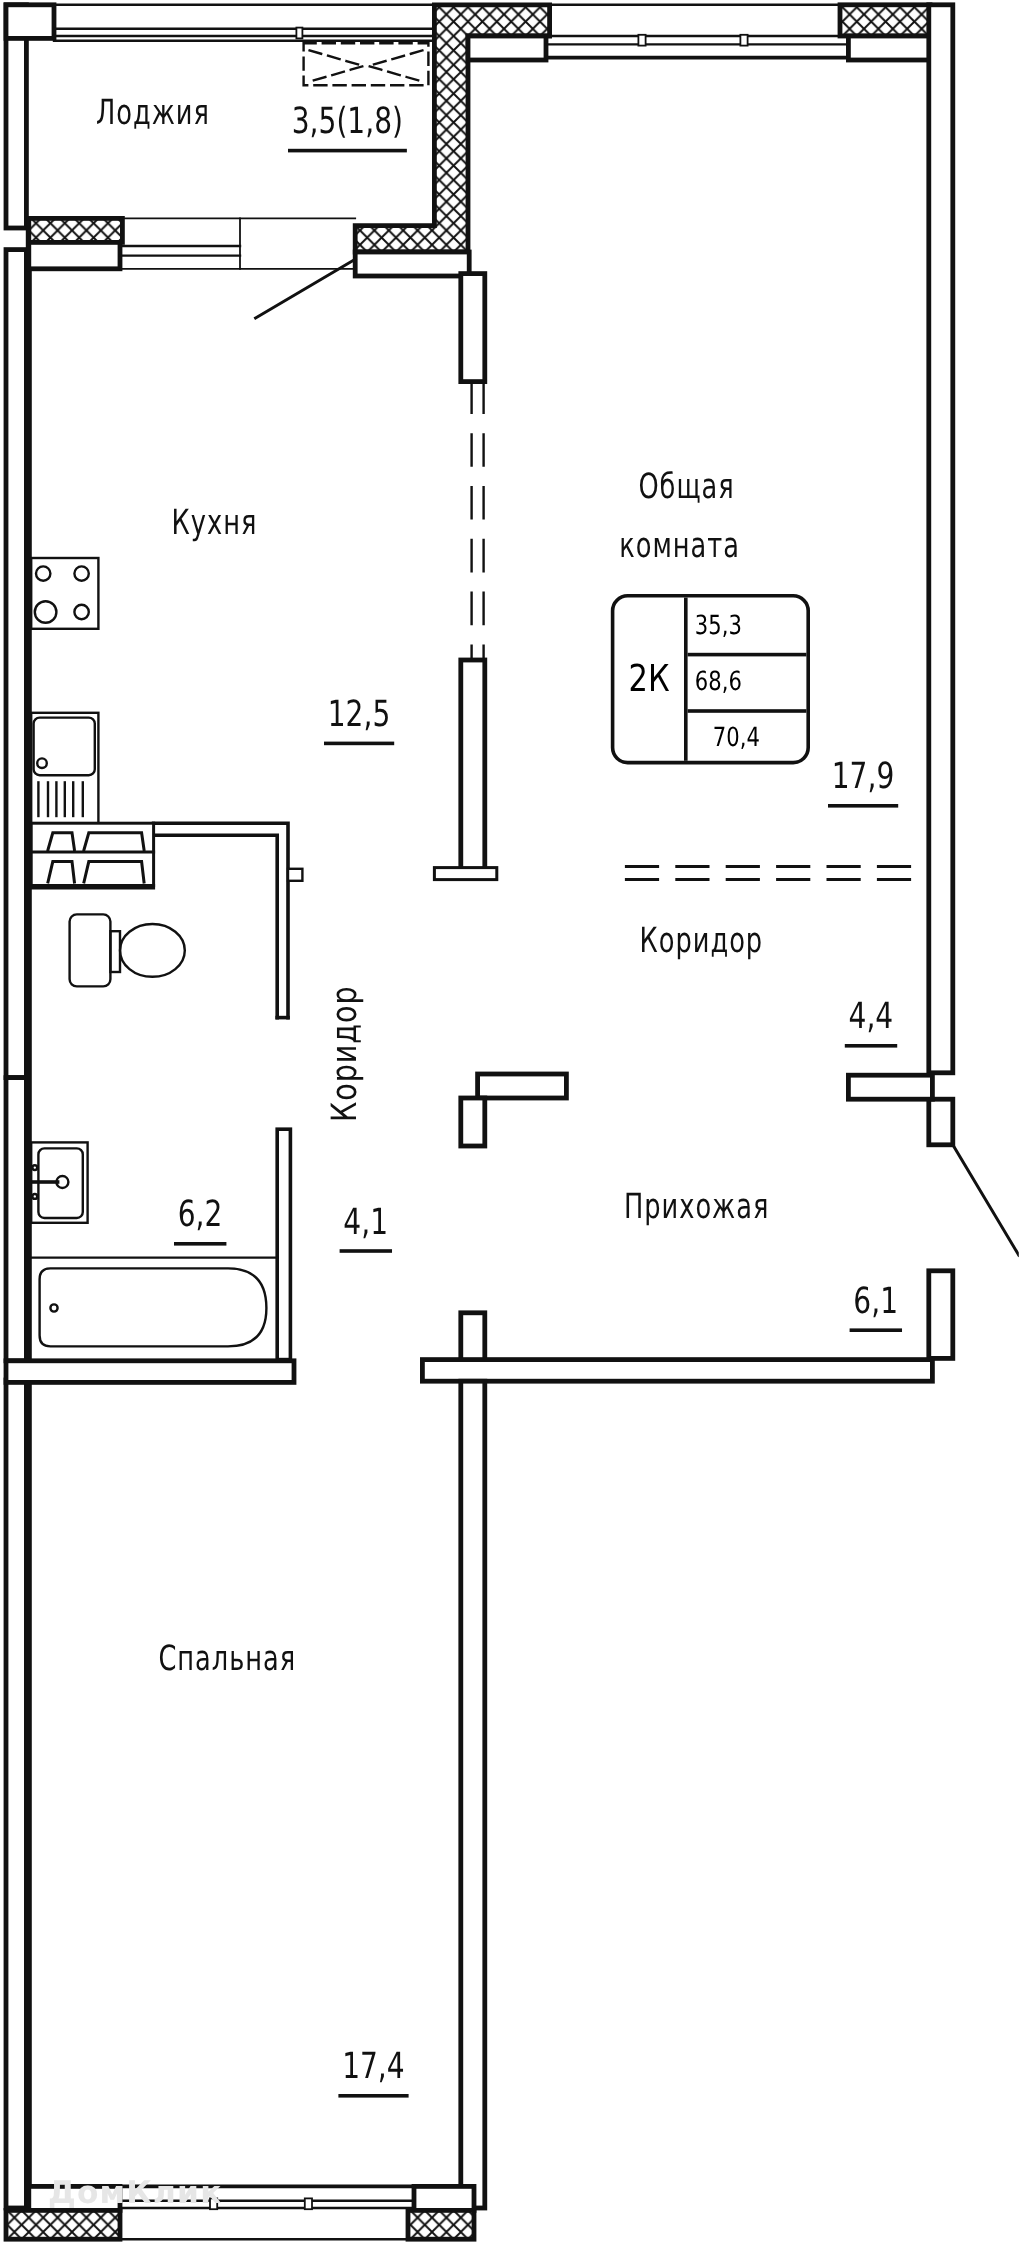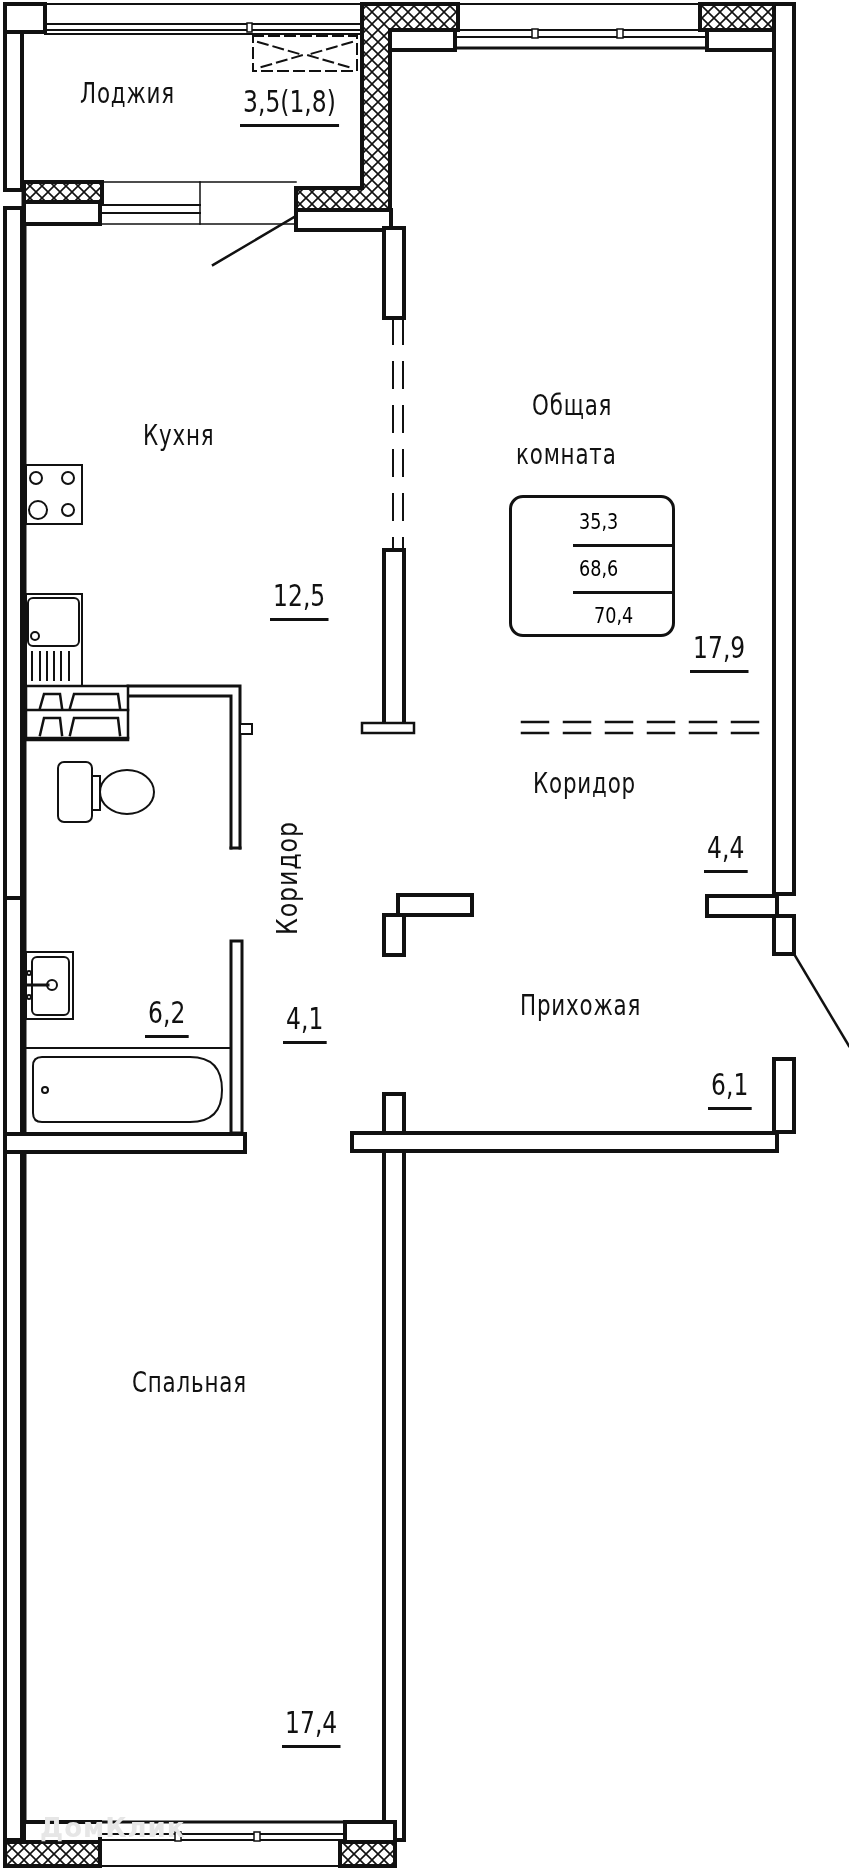--- a/index.html
+++ b/index.html
@@ -178,20 +178,23 @@
 <div class="area" style="left:240px;top:84px;">3,5(1,8)</div>
 
 <div class="lbl" style="left:143px;top:418px;">Кухня</div>
 <div class="area" style="left:270px;top:578px;">12,5</div>
 
 <div class="lbl" style="left:532px;top:388px;">Общая</div>
 <div class="lbl" style="left:516px;top:437px;">комната</div>
 <div class="area" style="left:690px;top:630px;">17,9</div>
 
 <div class="summary">
+  <div class="type">
+      <span>2К</span>
+    </div>
   <div class="row r1">
       <span>35,3</span>
     </div>
   <div class="row r2">
       <span>68,6</span>
     </div>
   <div class="row r3">
       <span>70,4</span>
     </div>
 </div>

